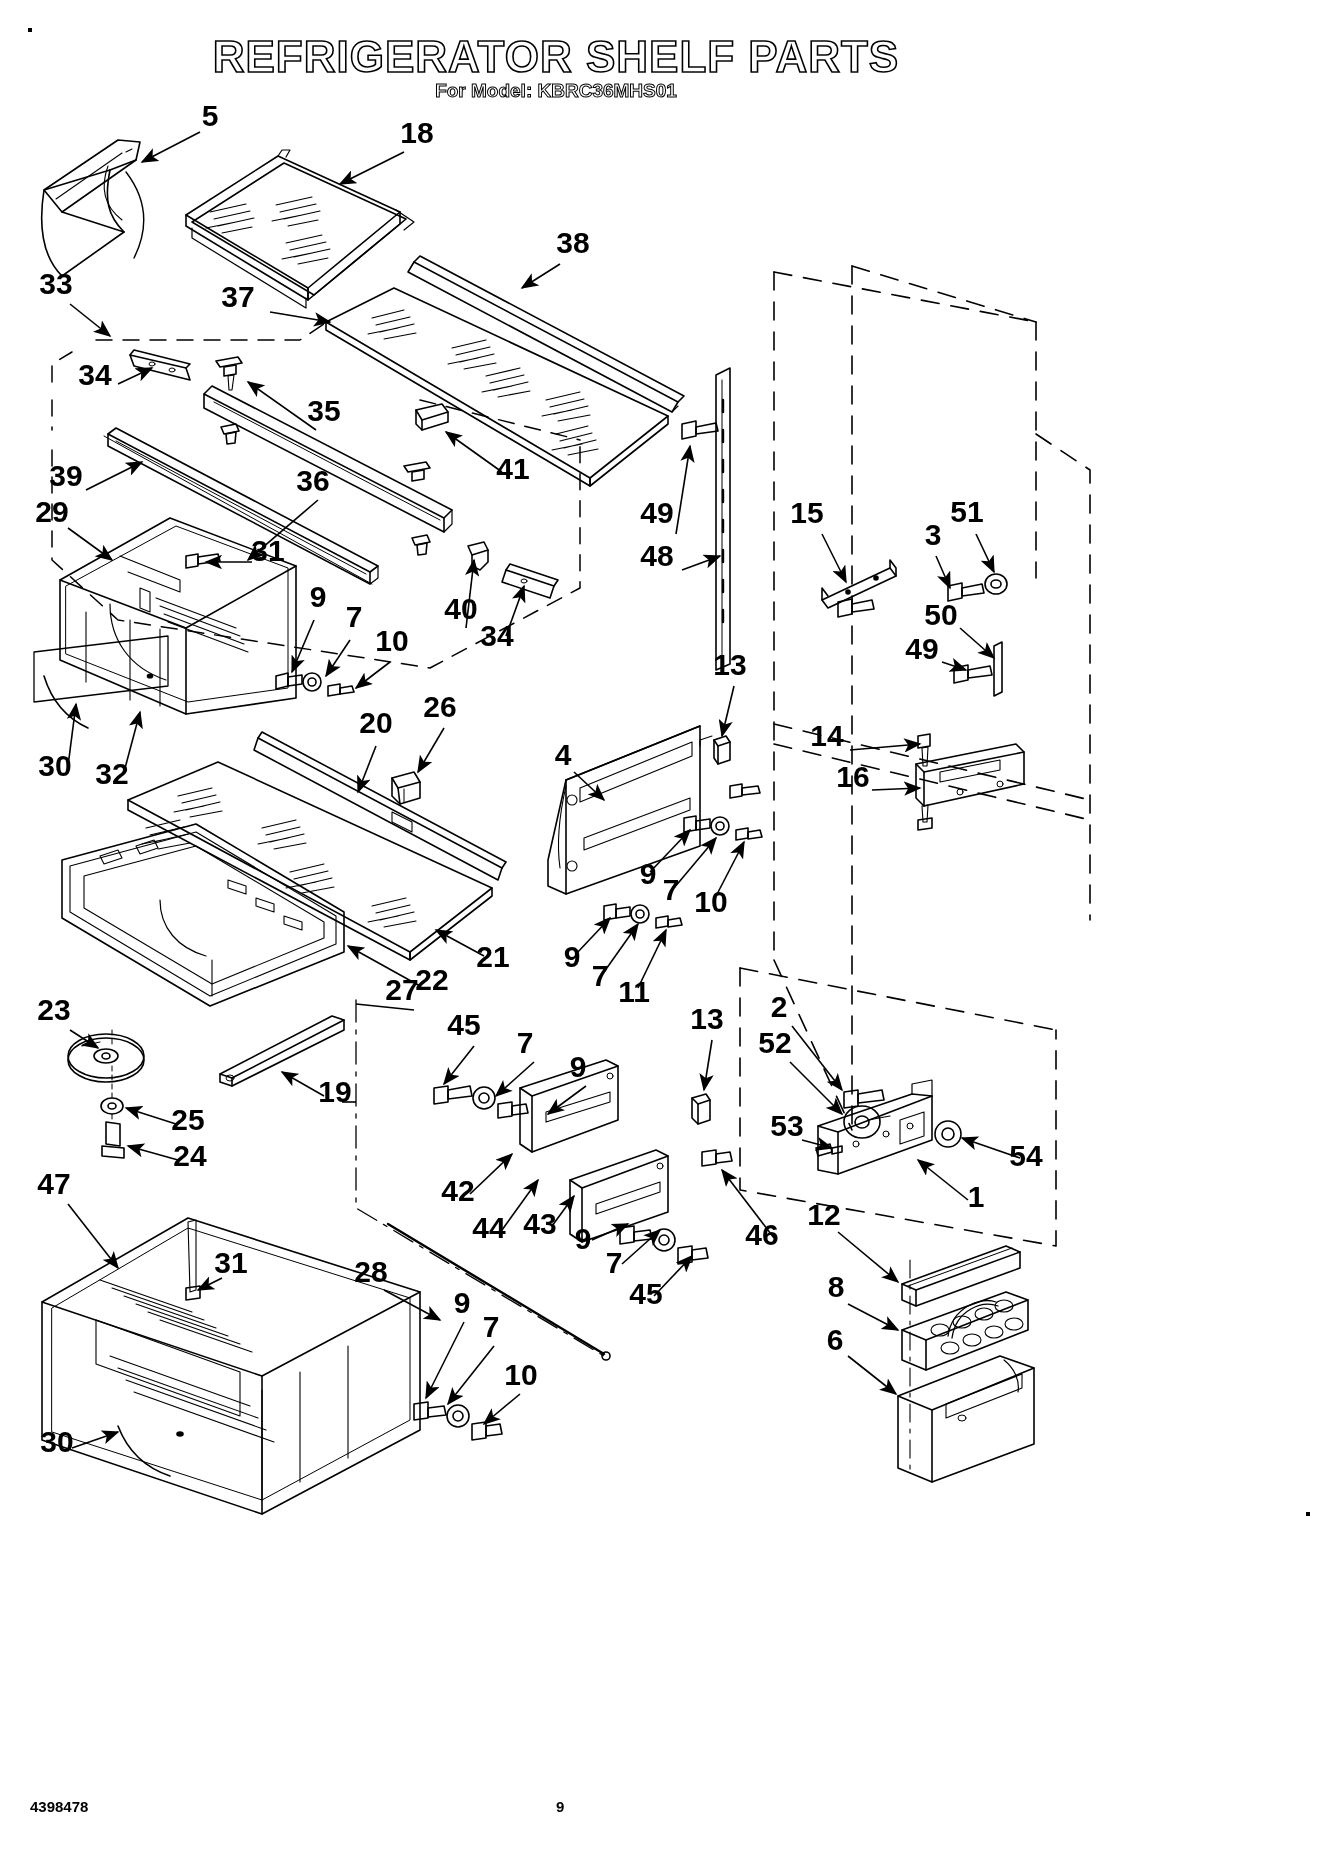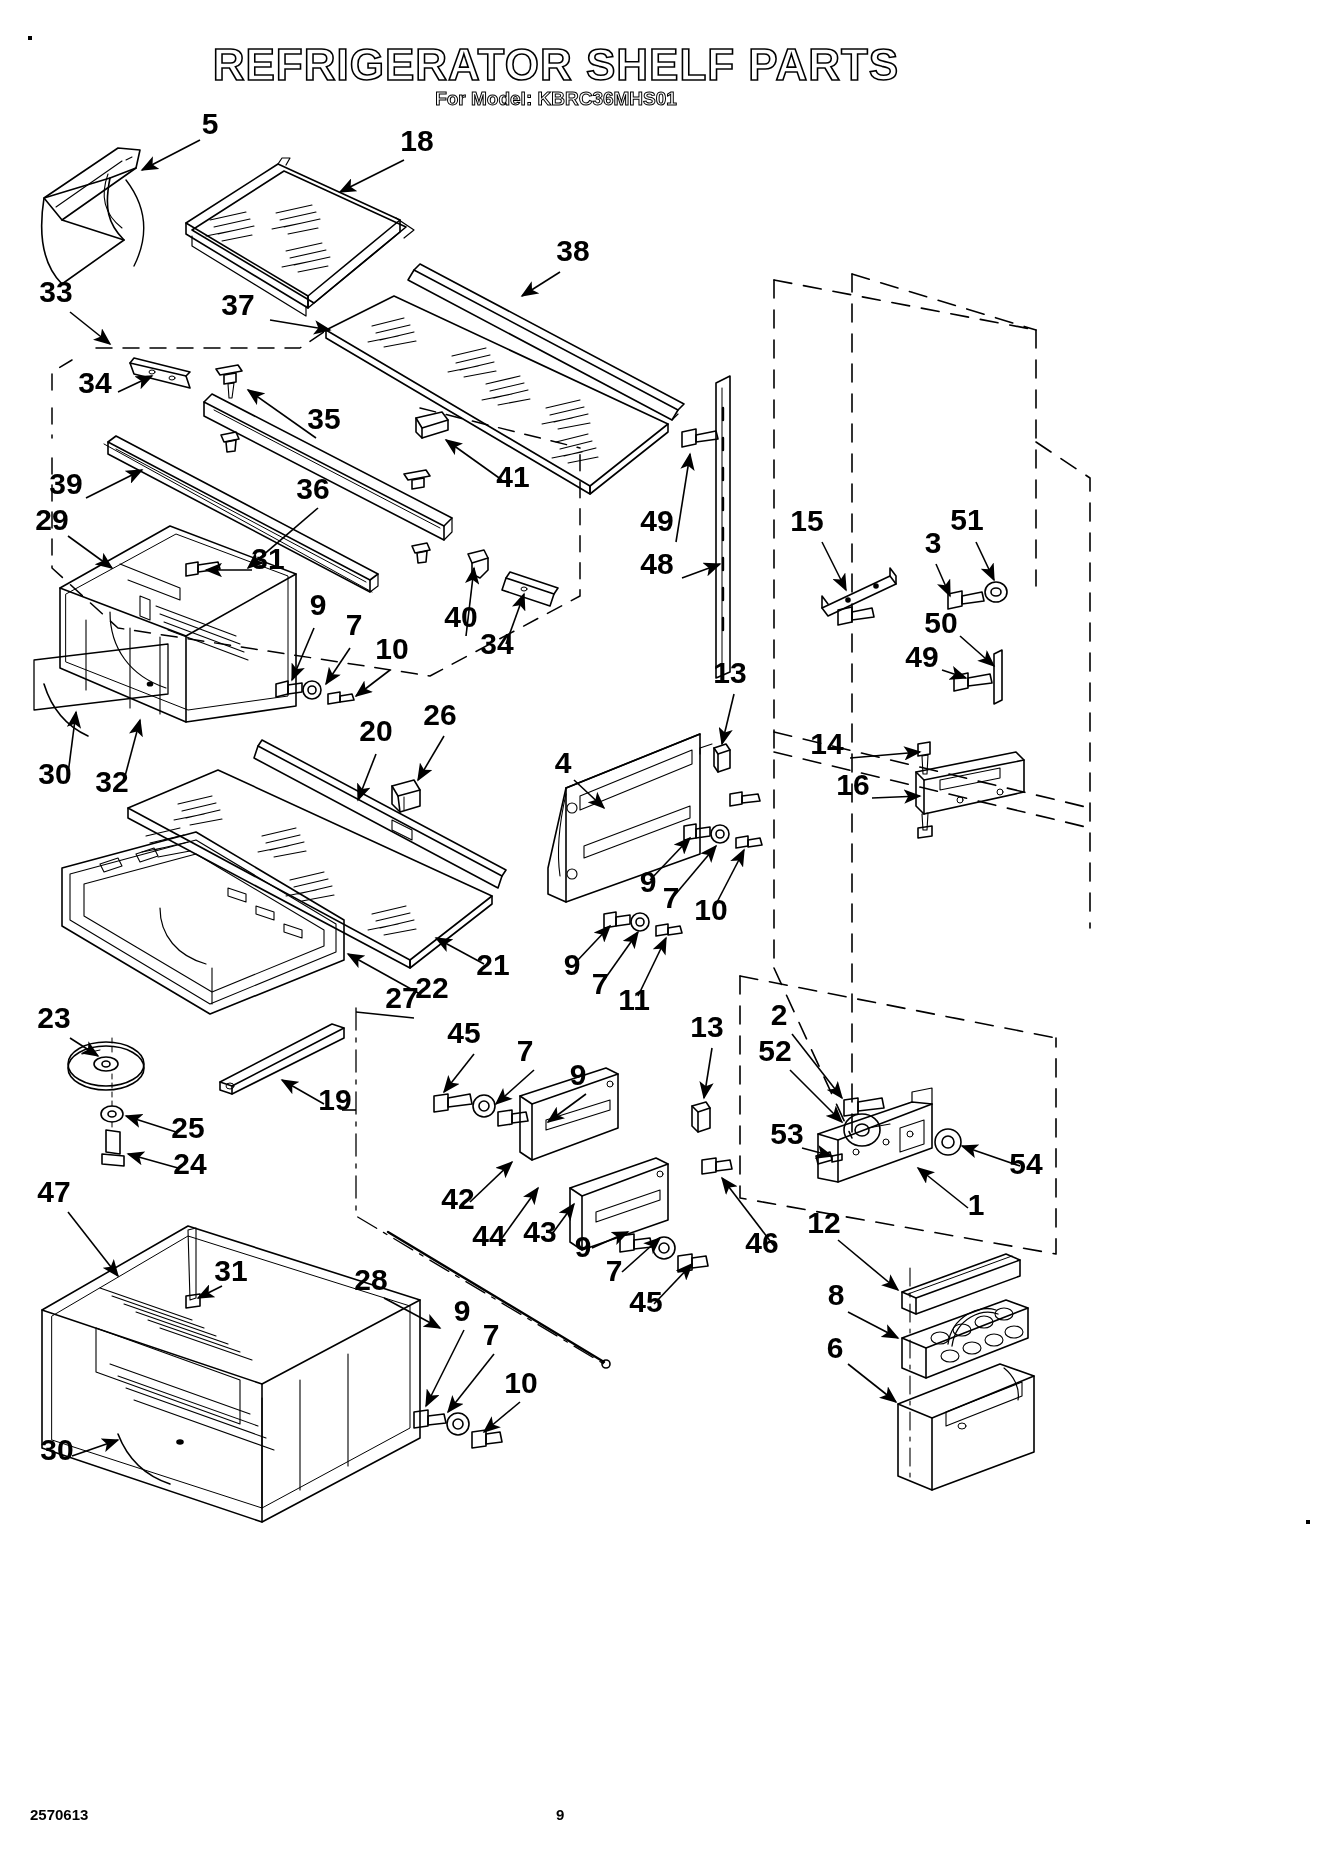--- a/index.html
+++ b/index.html
@@ -1,18 +1,18 @@
 <!DOCTYPE html>
 <html><head>
 <meta charset="utf-8">
 <style>
   html,body{margin:0;padding:0;background:#fff;}
   body{width:1339px;height:1849px;position:relative;
        font-family:"Liberation Sans",sans-serif;color:#000;overflow:hidden;}
-  #sheet{position:absolute;inset:0;margin-top:8px;}
+  #sheet{position:absolute;inset:0;}
   svg{display:block;}
   .ttl{font-family:"Liberation Sans",sans-serif;font-weight:bold;letter-spacing:1px;}
   .corner-dot{position:absolute;width:4px;height:4px;background:#000;}
   .foot{position:absolute;font-size:15px;font-weight:bold;font-family:"Liberation Sans",sans-serif;}
 </style>
 </head>
 <body>
 
 <div id="sheet">
 
@@ -649,16 +649,16 @@
         <text x="54" y="1194" font-size="30" font-family="&quot;Liberation Sans&quot;, sans-serif" font-weight="bold" fill="#000" text-anchor="middle">47</text>
         <text x="231" y="1273" font-size="30" font-family="&quot;Liberation Sans&quot;, sans-serif" font-weight="bold" fill="#000" text-anchor="middle">31</text>
         <text x="371" y="1282" font-size="30" font-family="&quot;Liberation Sans&quot;, sans-serif" font-weight="bold" fill="#000" text-anchor="middle">28</text>
         <text x="462" y="1313" font-size="30" font-family="&quot;Liberation Sans&quot;, sans-serif" font-weight="bold" fill="#000" text-anchor="middle">9</text>
         <text x="491" y="1337" font-size="30" font-family="&quot;Liberation Sans&quot;, sans-serif" font-weight="bold" fill="#000" text-anchor="middle">7</text>
         <text x="521" y="1385" font-size="30" font-family="&quot;Liberation Sans&quot;, sans-serif" font-weight="bold" fill="#000" text-anchor="middle">10</text>
         <text x="57" y="1452" font-size="30" font-family="&quot;Liberation Sans&quot;, sans-serif" font-weight="bold" fill="#000" text-anchor="middle">30</text>
       </g>
   </svg>
 
-  <div class="foot" style="left:30px;top:1798px;">2570613</div>
+  <div class="foot" style="left:30px;top:1798px;">4398478</div>
   <div class="foot" style="left:556px;top:1798px;">9</div>
 
 </div>
 
 </body></html>

